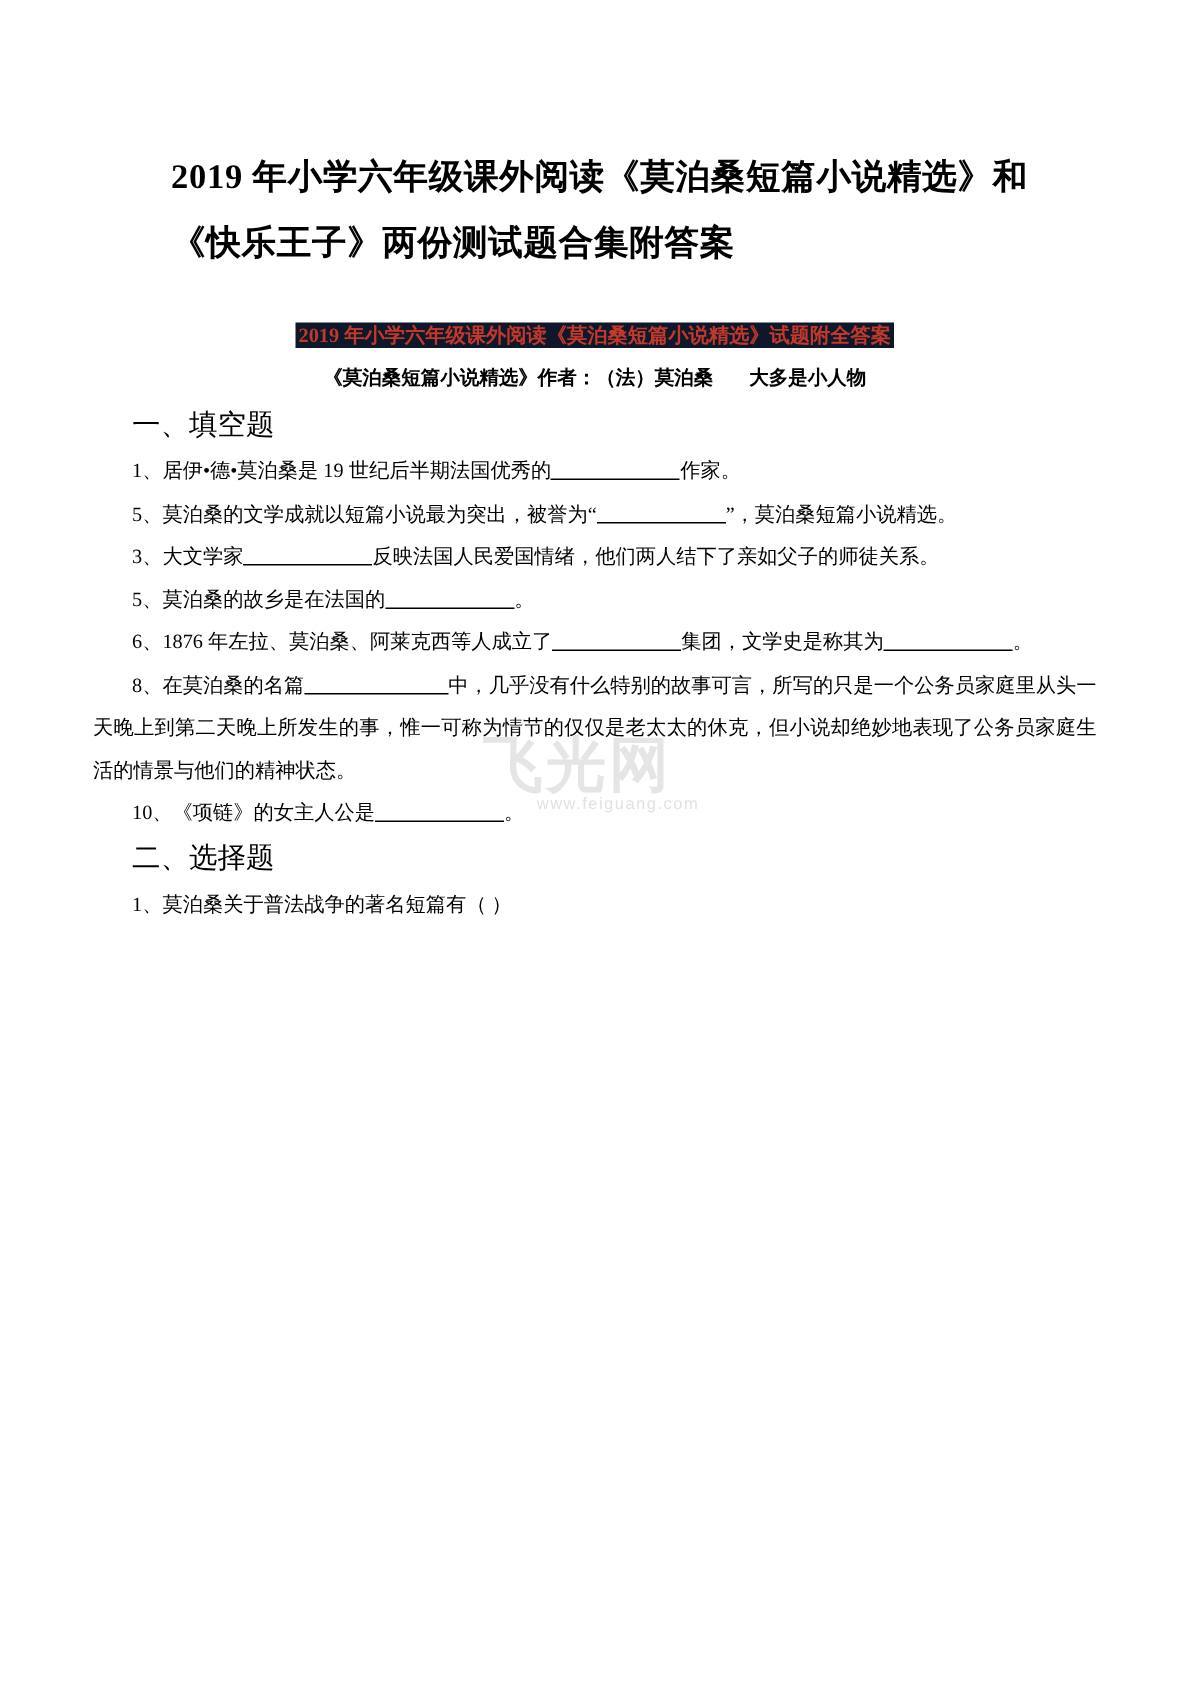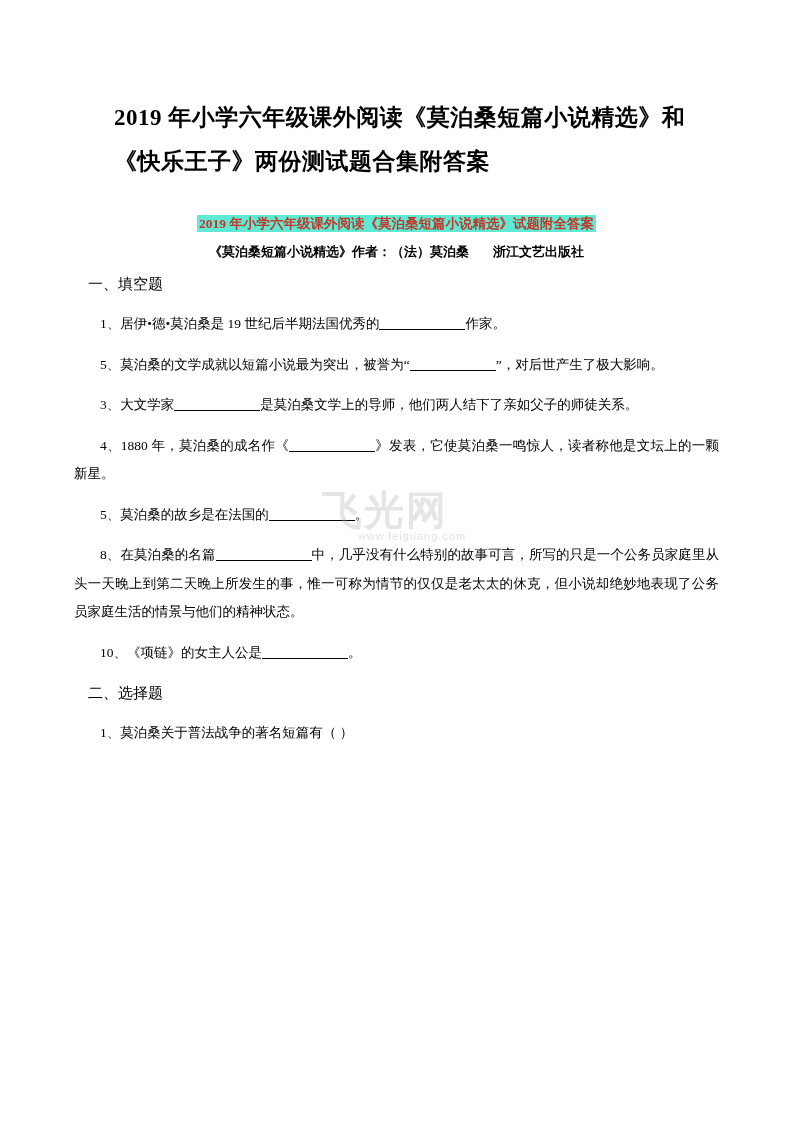--- a/index.html
+++ b/index.html
@@ -32,51 +32,51 @@
     padding-left: 52px;
     padding-right: 20px;
   }
   .subtitle-wrap {
     text-align: center;
     margin-top: 28px;
     margin-bottom: 4px;
   }
   .subtitle-hl {
     display: inline;
-    background: #5eead4;
+    background: #0f172a;
     color: #c0392b;
     font-weight: bold;
     font-size: 13.5px;
     line-height: 24px;
     padding: 1px 2px;
   }
   .byline {
     text-align: center;
     font-size: 13px;
     font-weight: bold;
     line-height: 24px;
     margin-top: 4px;
     margin-bottom: 6px;
   }
   .byline .sp {
     display: inline-block;
     width: 24px;
   }
   .section-head {
-    font-size: 15px;
+    font-size: 19px;
     line-height: 28px;
     text-indent: 26px;
     margin: 2px 0;
   }
   .para {
     font-size: 13.5px;
     line-height: 28.5px;
     text-align: justify;
     text-indent: 26px;
-    margin: 12px;
+    margin: 0;
   }
   .blank {
     display: inline-block;
     border-bottom: 1px solid #000;
     min-width: 86px;
     height: 15px;
     vertical-align: -2px;
   }
   .blank.w-long { min-width: 96px; }
   .watermark {
@@ -110,45 +110,45 @@
 
 <div class="page">
 
   <h1 class="doc-title">2019 年小学六年级课外阅读《莫泊桑短篇小说精选》和《快乐王子》两份测试题合集附答案</h1>
 
   <div class="subtitle-wrap">
     <span class="subtitle-hl">2019 年小学六年级课外阅读《莫泊桑短篇小说精选》试题附全答案</span>
   </div>
 
   <div class="byline">
-    <span>《莫泊桑短篇小说精选》作者：（法）莫泊桑</span><span class="sp"></span><span>浙江文艺出版社</span>
+    <span>《莫泊桑短篇小说精选》作者：（法）莫泊桑</span><span class="sp"></span><span>大多是小人物</span>
   </div>
 
   <div class="section-head">一、填空题</div>
 
   <p class="para">
     <span>1、居伊•德•莫泊桑是 19 世纪后半期法国优秀的</span><span class="blank"></span><span>作家。</span>
   </p>
 
   <p class="para">
-    <span>5、莫泊桑的文学成就以短篇小说最为突出，被誉为“</span><span class="blank"></span><span>”，对后世产生了极大影响。</span>
+    <span>5、莫泊桑的文学成就以短篇小说最为突出，被誉为“</span><span class="blank"></span><span>”，莫泊桑短篇小说精选。</span>
   </p>
 
   <p class="para">
-    <span>3、大文学家</span><span class="blank"></span><span>是莫泊桑文学上的导师，他们两人结下了亲如父子的师徒关系。</span>
+    <span>3、大文学家</span><span class="blank"></span><span>反映法国人民爱国情绪，他们两人结下了亲如父子的师徒关系。</span>
   </p>
 
-  <p class="para">
-    <span>4、1880 年，莫泊桑的成名作《</span><span class="blank"></span><span>》发表，它使莫泊桑一鸣惊人，读者称他是文坛上的一颗新星。</span>
-  </p>
 
   <p class="para">
     <span>5、莫泊桑的故乡是在法国的</span><span class="blank"></span><span>。</span>
   </p>
 
+  <p class="para">
+    <span>6、1876 年左拉、莫泊桑、阿莱克西等人成立了</span><span class="blank"></span><span>集团，文学史是称其为</span><span class="blank"></span><span>。</span>
+  </p>
 
 
   <p class="para">
     <span>8、在莫泊桑的名篇</span><span class="blank w-long"></span><span>中，几乎没有什么特别的故事可言，所写的只是一个公务员家庭里从头一天晚上到第二天晚上所发生的事，惟一可称为情节的仅仅是老太太的休克，但小说却绝妙地表现了公务员家庭生活的情景与他们的精神状态。</span>
   </p>
 
 
   <p class="para">
     <span>10、《项链》的女主人公是</span><span class="blank"></span><span>。</span>
   </p>

